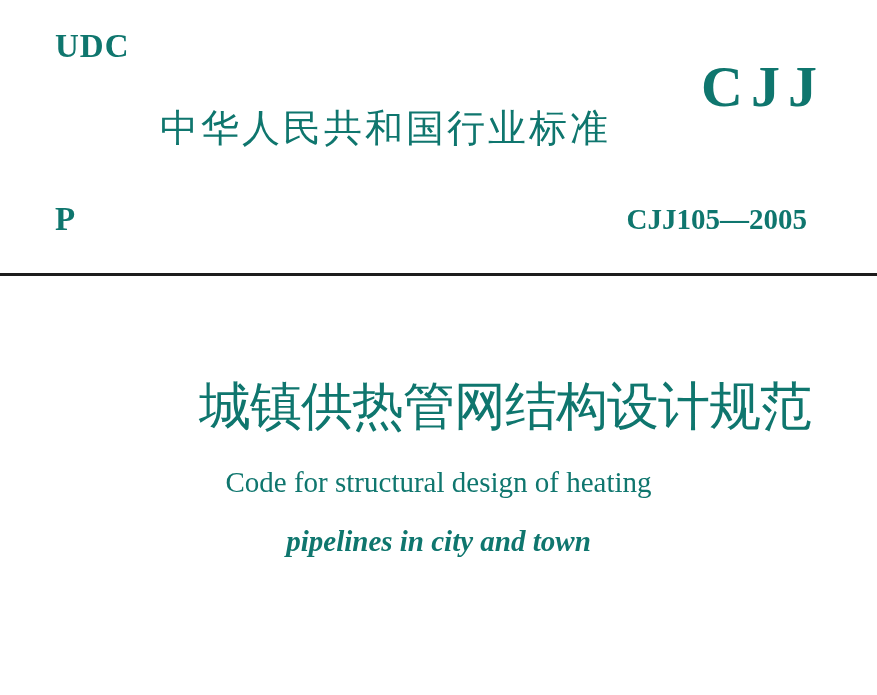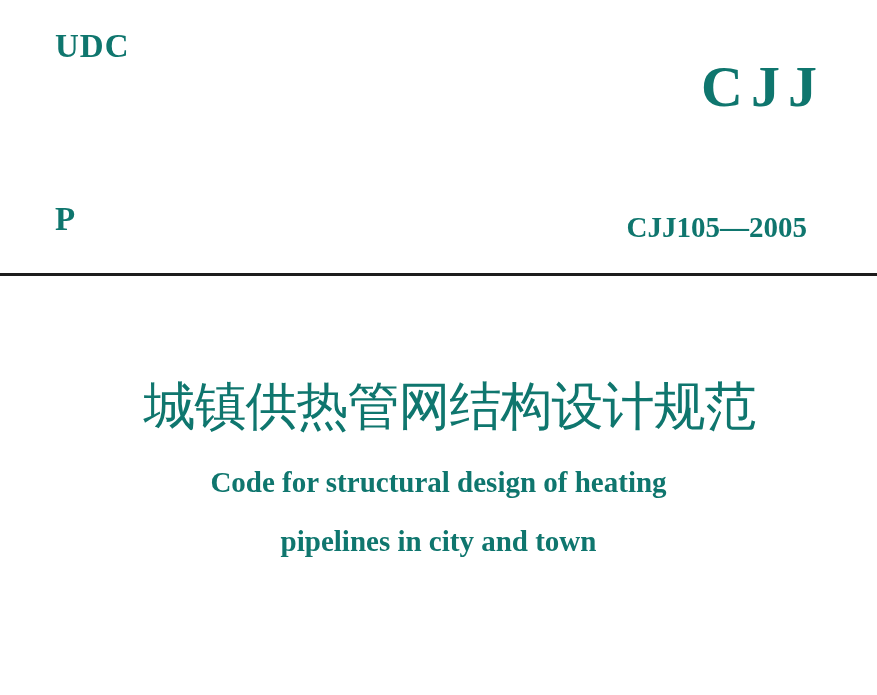--- a/index.html
+++ b/index.html
@@ -53,73 +53,73 @@
     font-family: "Liberation Serif", serif;
   }
   .standard-number {
     position: absolute;
     right: 70px;
     top: 203px;
     font-size: 29px;
     font-weight: bold;
     font-family: "Liberation Serif", serif;
     white-space: nowrap;
-    margin-top: 8px;
   }
   .rule {
     position: absolute;
     left: 0;
     top: 273px;
     width: 877px;
     height: 3px;
     background: #1c1c1c;
   }
   .title-cn {
     position: absolute;
     left: 0;
     top: 372px;
     width: 811px;
-    text-align: center;
+    text-align: right;
     font-size: 52px;
     font-weight: 500;
     letter-spacing: -1px;
     font-family: "Liberation Serif", serif;
     white-space: nowrap;
-    margin-left: 44px;
   }
   .title-en-1 {
     position: absolute;
     left: 0;
     top: 466px;
     width: 877px;
     text-align: center;
     font-size: 29px;
-    font-weight: bold;
+    font-weight: normal;
     font-family: "Liberation Serif", serif;
     white-space: nowrap;
   }
   .title-en-2 {
     position: absolute;
     left: 0;
     top: 525px;
     width: 877px;
     text-align: center;
     font-size: 29px;
     font-weight: bold;
     font-family: "Liberation Serif", serif;
     white-space: nowrap;
+    font-style: italic;
   }
 </style>
 </head>
 <body>
 
 <div class="page">
 
   <div class="udc">UDC</div>
 
+  <div class="standard-type-cn">中华人民共和国行业标准</div>
 
   <div class="code-short">CJJ</div>
 
   <div class="classification">P</div>
 
   <div class="standard-number">CJJ105—2005</div>
 
   <div class="rule"></div>
 
   <div class="title-cn">城镇供热管网结构设计规范</div>

